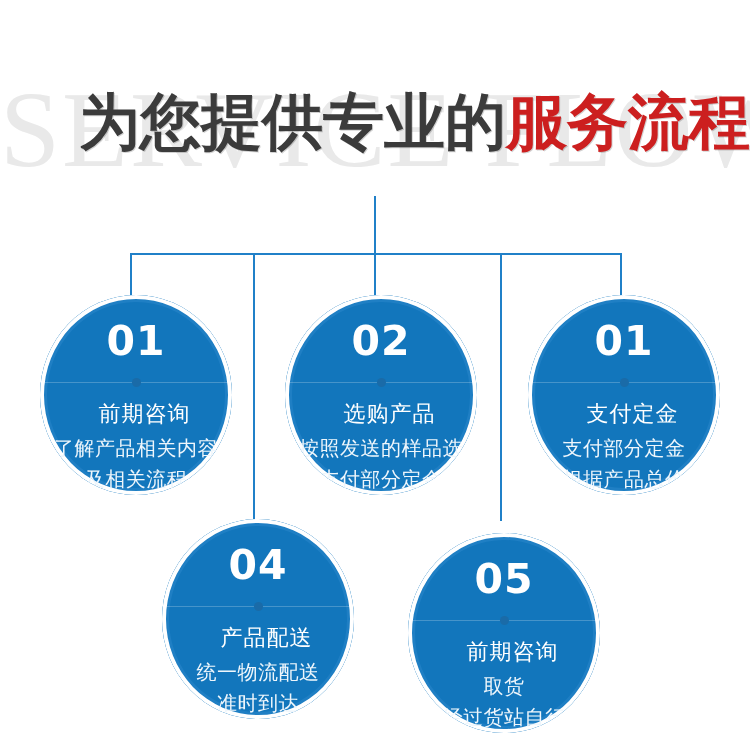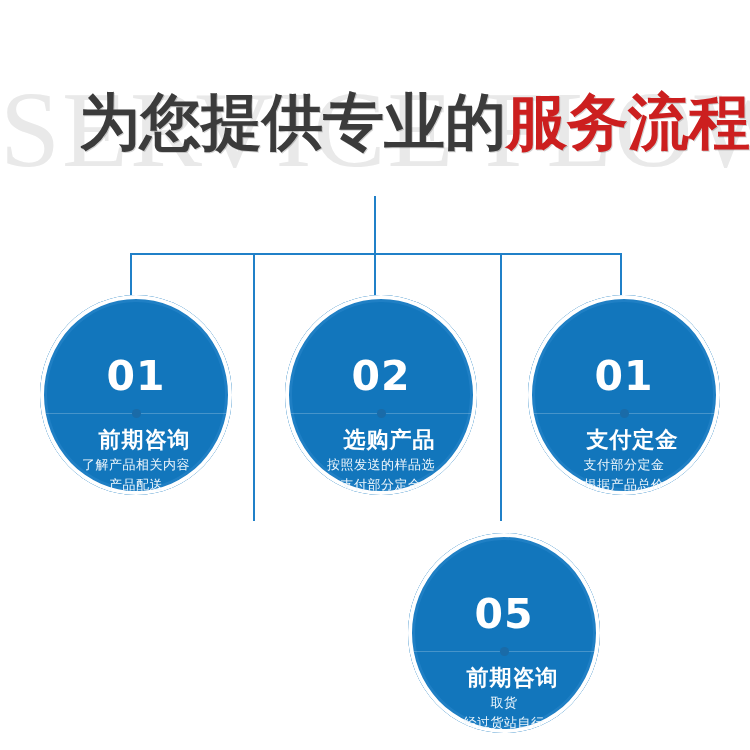--- a/index.html
+++ b/index.html
@@ -74,21 +74,21 @@
     box-sizing: border-box;
     box-shadow: inset 0 0 0 4px #ffffff, inset 0 0 0 7px #1f7fc4;
     overflow: hidden;
   }
   .node-inner {
     position: absolute;
     left: 0; top: 0; right: 0; bottom: 0;
     display: flex;
     flex-direction: column;
     align-items: center;
-    justify-content: flex-end;
+    justify-content: space-between;
     padding-top: 26px;
     box-sizing: border-box;
   }
   .node-num {
     font-size: 41px;
     font-weight: bold;
     color: #ffffff;
     line-height: 1.0;
     letter-spacing: 1px;
     font-family: "DejaVu Sans", "Liberation Sans", sans-serif;
@@ -112,29 +112,29 @@
     top: 0px;
     margin-left: -4.5px;
     width: 9px;
     height: 9px;
     border-radius: 50%;
     background: #1a6ba8;
   }
   .node-title {
     margin-top: 10px;
     font-size: 22px;
-    font-weight: bold;
+    font-weight: normal;
     color: #ffffff;
     line-height: 1.1;
     letter-spacing: 1px;
     margin-left: 17px;
   }
   .node-desc {
     margin-top: 3px;
-    font-size: 13px;
+    font-size: 20px;
     color: #eef6fc;
     line-height: 1.55;
     text-align: center;
     letter-spacing: 0.5px;
   }
 </style>
 </head>
 <body>
 
 <div id="canvas">
@@ -163,21 +163,21 @@
   <div class="node" style="left:40px; top:295px; width:192px; height:200px;">
     <div class="node-inner">
       <div class="node-num">01</div>
       <div class="node-divider">
         <div class="line"></div>
         <div class="dot"></div>
       </div>
       <div class="node-title">前期咨询</div>
       <div class="node-desc">
         <div>了解产品相关内容</div>
-        <div>产品配送</div>
+        <div>及相关流程</div>
       </div>
     </div>
   </div>
 
   <div class="node" style="left:285px; top:295px; width:192px; height:200px;">
     <div class="node-inner">
       <div class="node-num">02</div>
       <div class="node-divider">
         <div class="line"></div>
         <div class="dot"></div>
@@ -198,20 +198,34 @@
         <div class="dot"></div>
       </div>
       <div class="node-title">支付定金</div>
       <div class="node-desc">
         <div>支付部分定金</div>
         <div>根据产品总价</div>
       </div>
     </div>
   </div>
 
+  <div class="node" style="left:162px; top:519px; width:192px; height:200px;">
+    <div class="node-inner">
+      <div class="node-num">04</div>
+      <div class="node-divider">
+        <div class="line"></div>
+        <div class="dot"></div>
+      </div>
+      <div class="node-title">产品配送</div>
+      <div class="node-desc">
+        <div>统一物流配送</div>
+        <div>准时到达</div>
+      </div>
+    </div>
+  </div>
 
   <div class="node" style="left:408px; top:533px; width:192px; height:200px;">
     <div class="node-inner">
       <div class="node-num">05</div>
       <div class="node-divider">
         <div class="line"></div>
         <div class="dot"></div>
       </div>
       <div class="node-title">前期咨询</div>
       <div class="node-desc">

